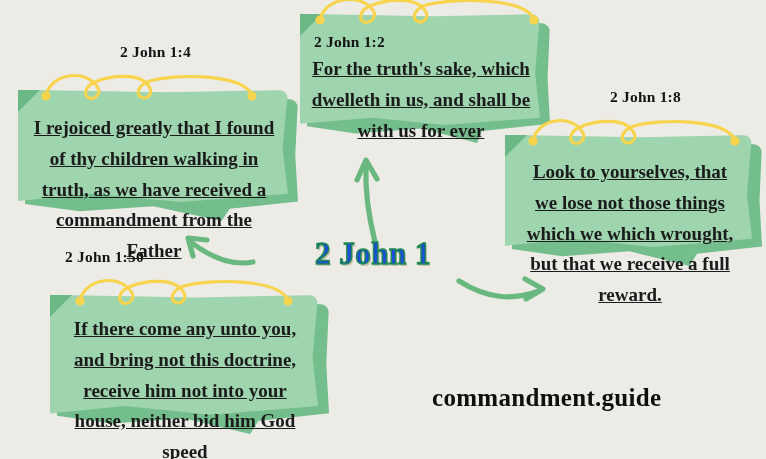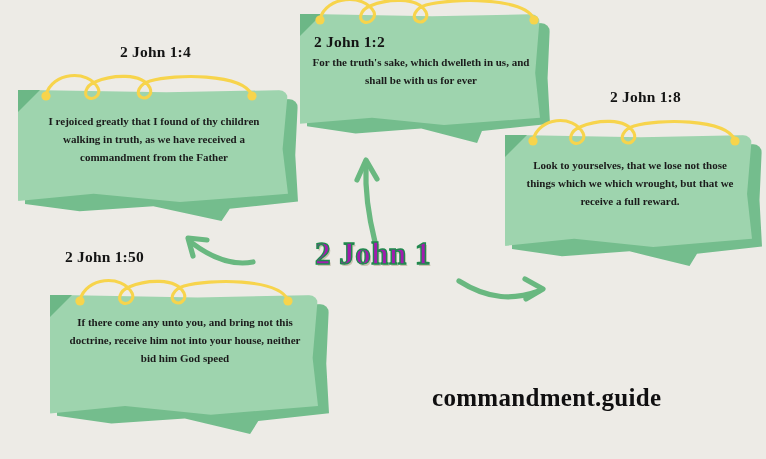--- a/index.html
+++ b/index.html
@@ -63,39 +63,40 @@
     border-left: 22px solid #6cb786;
     border-bottom: 22px solid transparent;
     z-index: 3;
   }
   .card-text {
     position: absolute;
     z-index: 4;
     color: #1b1b1b;
     font-family: "Liberation Serif", serif;
     font-weight: 700;
-    font-size: 11px;
+    font-size: 19px;
     line-height: 1.62;
     text-align: center;
+    text-decoration: underline;
   }
   .garland {
     position: absolute;
     z-index: 5;
     pointer-events: none;
   }
 
   
   #center-title {
     position: absolute;
     z-index: 7;
     font-family: "Liberation Serif", serif;
     font-weight: 700;
     font-size: 31px;
     letter-spacing: 0.5px;
-    color: #a21caf;
+    color: #1d4ed8;
     -webkit-text-stroke: 1.4px #1f8a4c;
     text-shadow: 1.5px 1.5px 0 rgba(120,100,60,0.30);
     white-space: nowrap;
   }
 
   
   #brand {
     position: absolute;
     z-index: 7;
     font-family: "Liberation Serif", serif;

